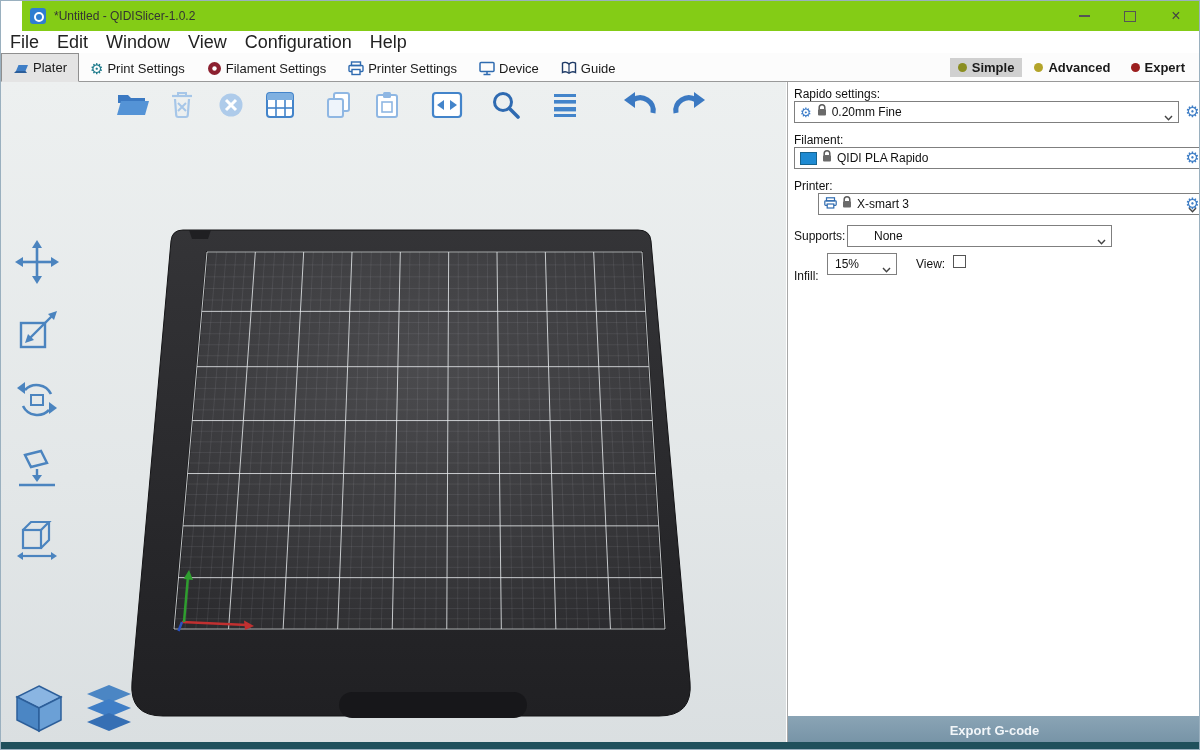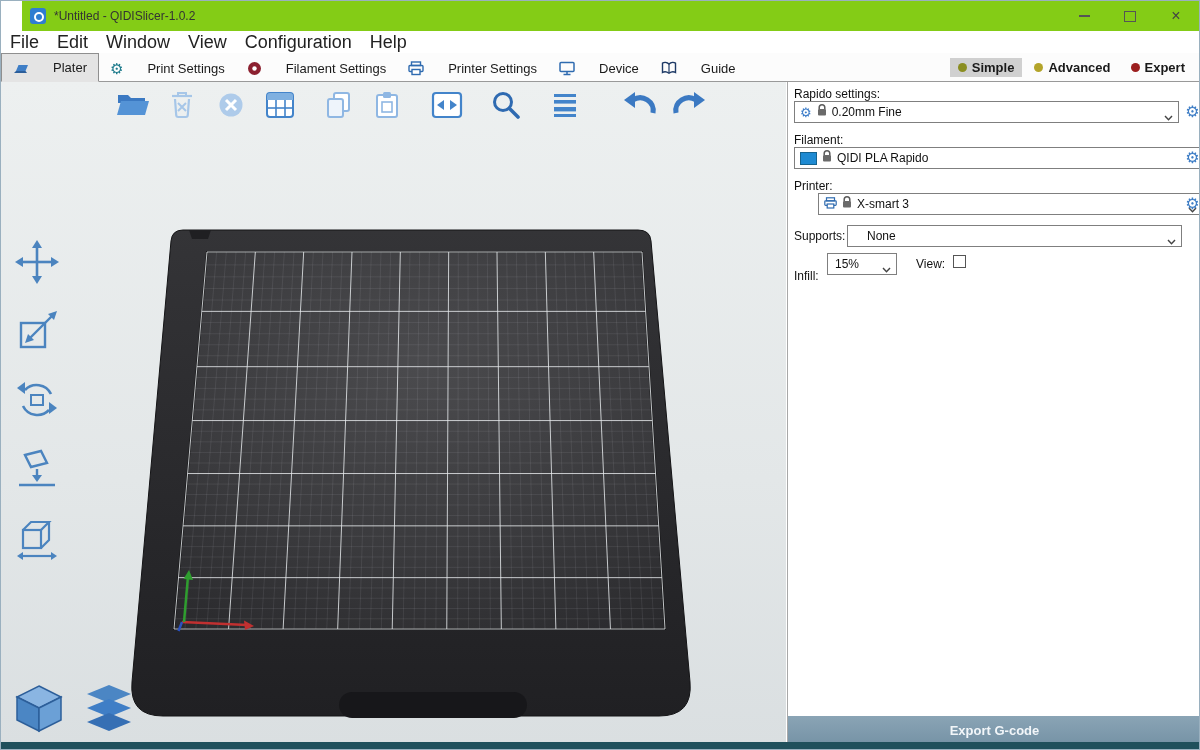--- a/index.html
+++ b/index.html
@@ -13,21 +13,21 @@
   .wcontrols{margin-left:auto;display:flex;height:30px;}
   .wc{width:46px;height:30px;display:flex;align-items:center;justify-content:center;color:#444;font-size:16px;}
   .wc-min span{display:block;width:11px;height:2px;background:#555;}
   .wc-max span{display:block;width:10px;height:9px;border:1.3px solid #555;}
   
   .menubar{position:absolute;top:30px;left:0;right:0;height:22px;display:flex;align-items:center;background:#fff;}
   .menuitem{padding:0 9px;font-size:18px;color:#222;}
   
   .tabbar{position:absolute;top:52px;left:0;right:0;height:28px;background:#fcfcfc;border-bottom:1px solid #999;
     display:flex;align-items:flex-end;}
-  .tab{display:flex;align-items:center;gap:24px;padding:0 11px;height:26px;font-size:13px;color:#1a1a1a;}
+  .tab{display:flex;align-items:center;gap:4px;padding:0 11px;height:26px;font-size:13px;color:#1a1a1a;}
   .tab.active{background:#e4e4e4;border:1px solid #8f8f8f;border-bottom:1px solid #e4e4e4;height:27px;margin-bottom:-1px;}
   .gearchar{color:#1e7b8c;font-size:15px;line-height:1;}
   .modes{margin-left:auto;display:flex;align-items:center;gap:4px;padding-right:6px;height:28px;}
   .mode{display:flex;align-items:center;gap:5px;padding:2px 8px;font-size:13px;font-weight:bold;}
   .mode.active{background:#d0d0d0;}
   .dot{width:9px;height:9px;border-radius:50%;display:inline-block;}
   .dot-simple{background:#8a8d20;}
   .dot-advanced{background:#b3a42a;}
   .dot-expert{background:#9c1f1f;}
   
@@ -470,21 +470,21 @@
       <span>X-smart 3</span>
       <span class="chev">
         <svg width="9" height="6" viewBox="0 0 9 6">
             <polyline points="1,1 4.5,4.8 8,1" fill="none" stroke="#444" stroke-width="1.4"></polyline>
           </svg>
       </span>
     </div>
     <button class="gearbtn" style="top:113px;left:396px;"><span>⚙</span></button>
 
     <div class="sblabel" style="top:147px;text-align:center;">Supports:</div>
-    <div class="combo" style="top:143px;left:59px;width:335px;padding-left:19px;">
+    <div class="combo" style="top:143px;left:59px;width:265px;padding-left:26px;">
       <span>None</span>
       <span class="chev">
         <svg width="9" height="6" viewBox="0 0 9 6">
             <polyline points="1,1 4.5,4.8 8,1" fill="none" stroke="#444" stroke-width="1.4"></polyline>
           </svg>
       </span>
     </div>
 
     <div class="sblabel" style="top:187px;">Infill:</div>
     <div class="combo" style="top:171px;left:39px;width:70px;padding-left:7px;">

